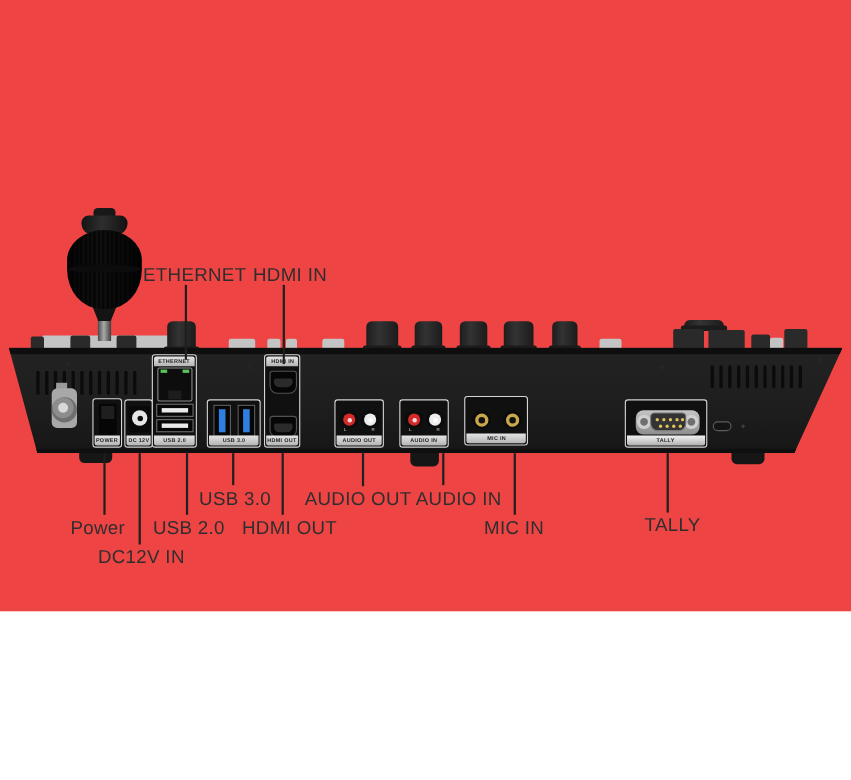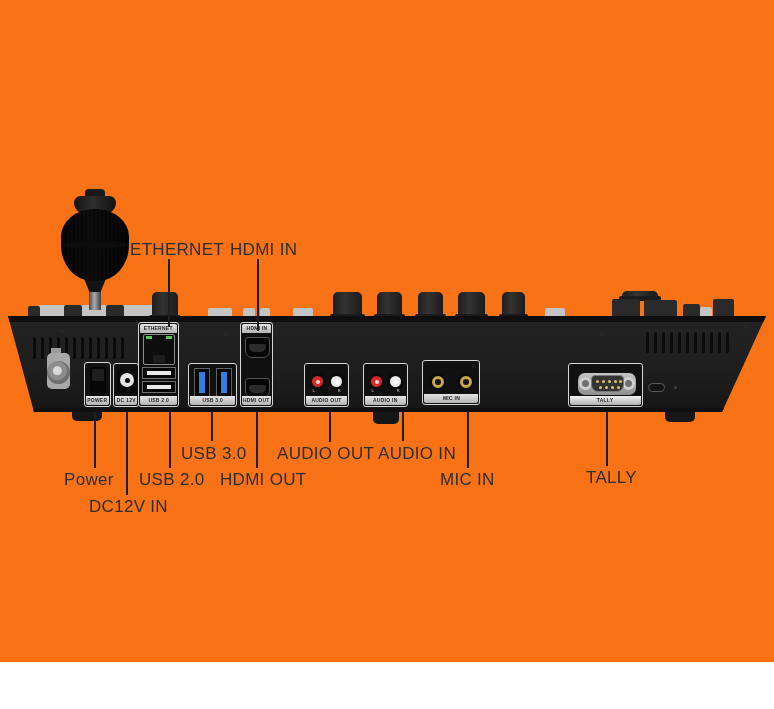--- a/index.html
+++ b/index.html
@@ -1,16 +1,16 @@
 <!DOCTYPE html>
 <html><head>
 <meta charset="utf-8">
 <style>
   html,body{margin:0;padding:0;background:#fff;}
-  .scene{position:relative;width:774px;height:662px;background:#f97316;overflow:hidden;
+  .scene{position:relative;width:774px;height:556px;background:#ef4444;overflow:hidden;
          font-family:"Liberation Sans", sans-serif;}
   .abs{position:absolute;box-sizing:border-box;}
 
   
   .device-body{left:8px;top:316px;width:758px;height:96px;z-index:2;
     background:linear-gradient(180deg,#2a2a2a 0%,#222 8%,#1e1e1e 55%,#161616 100%);
     clip-path:polygon(0 0,100% 0,714px 96px,26px 96px);}
   .device-rim-top{position:absolute;left:0;top:0;width:100%;height:6px;background:#0e0e0e;}
   .device-rim-bottom{position:absolute;left:0;bottom:0;width:100%;height:4px;background:#0f0f0f;}
 

